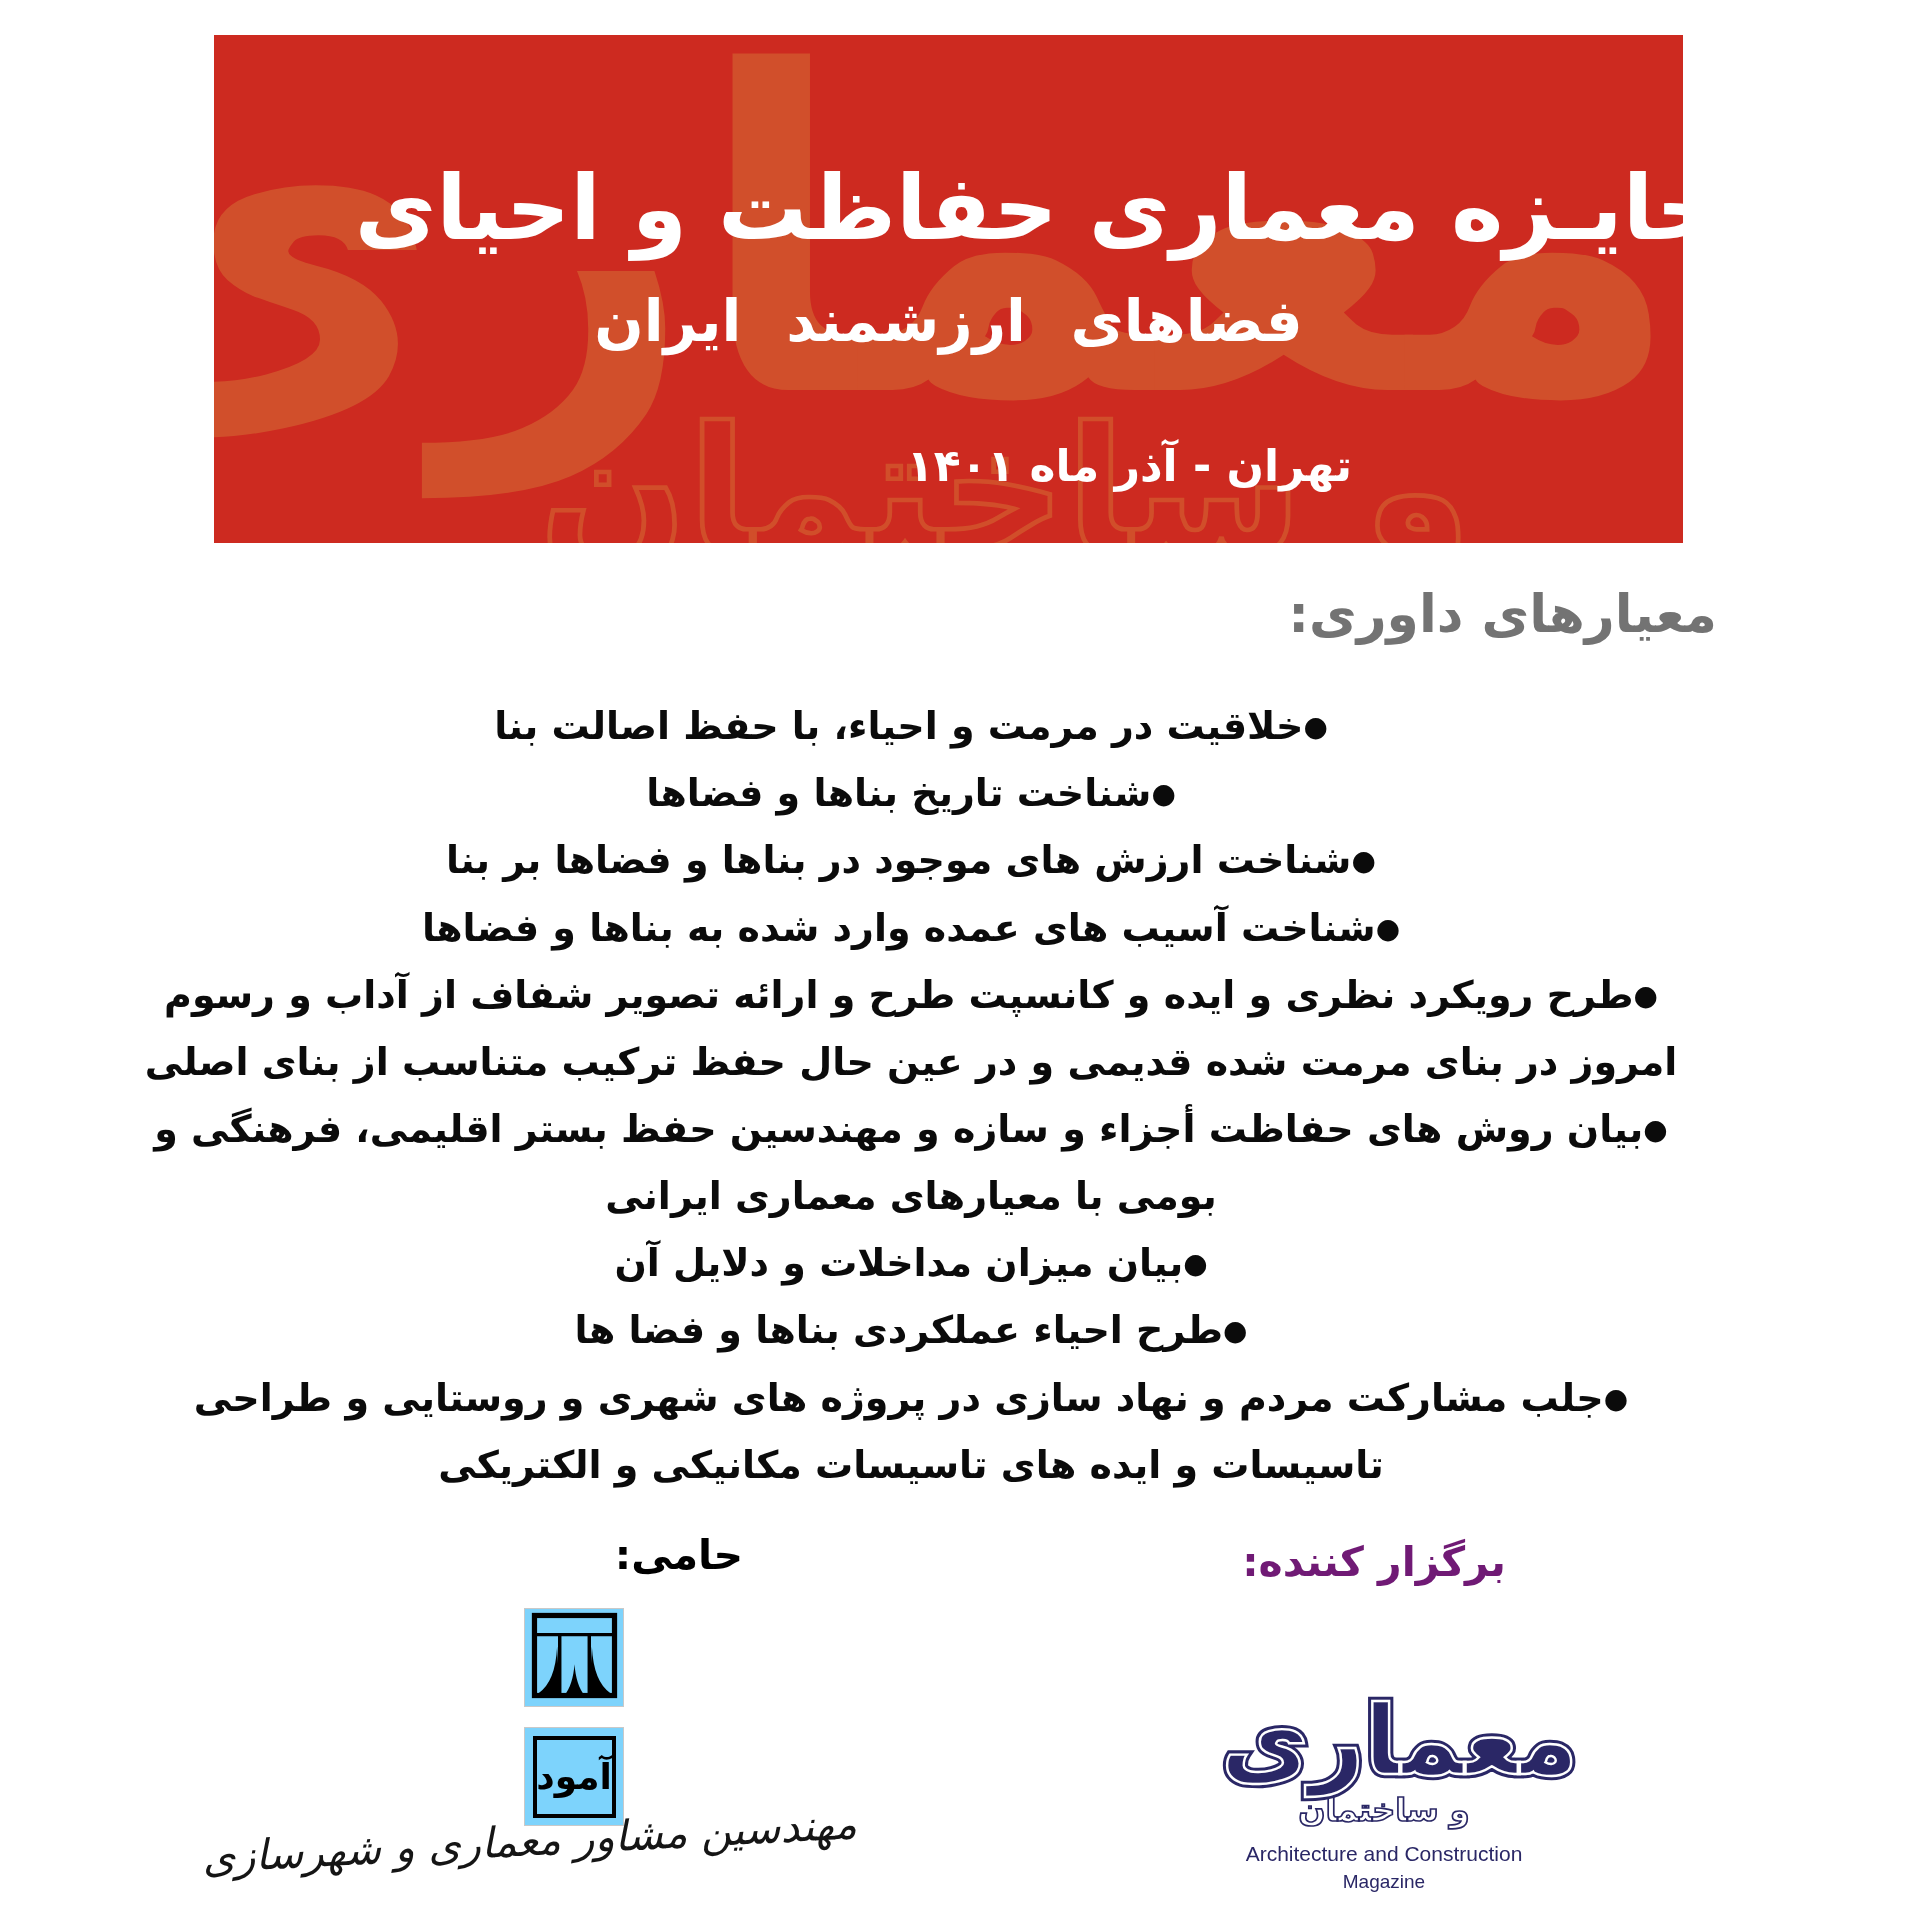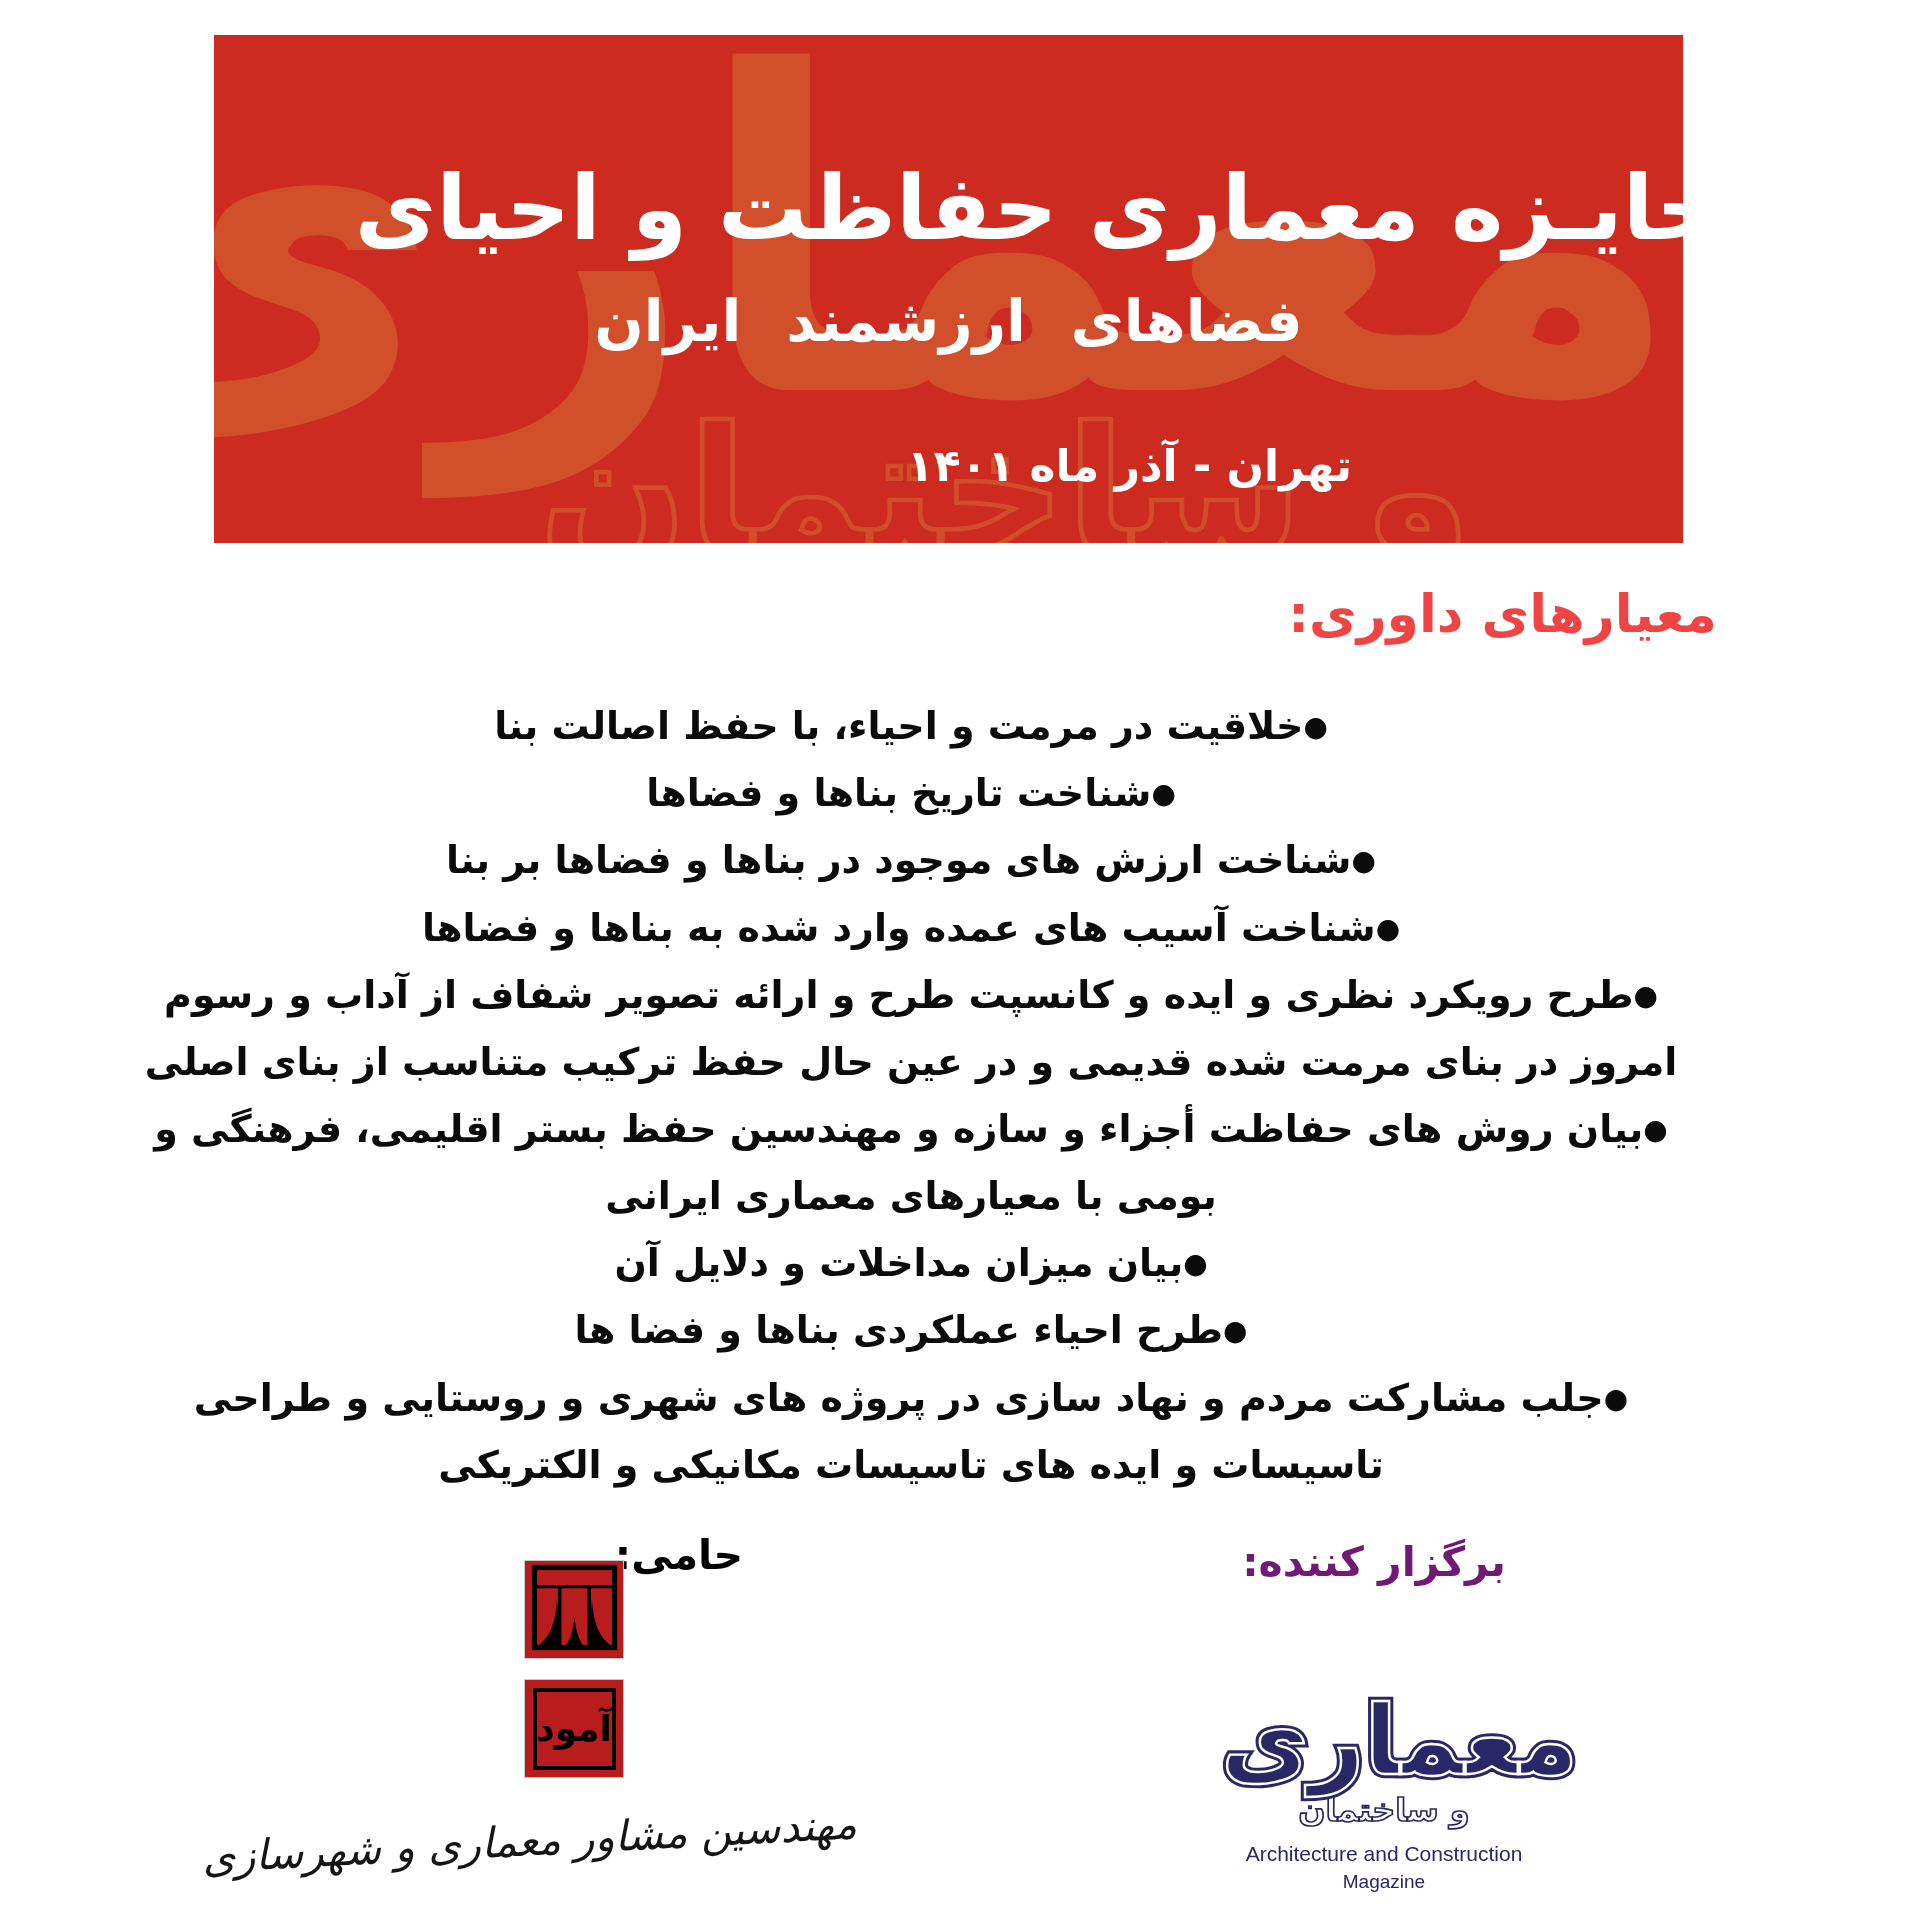--- a/index.html
+++ b/index.html
@@ -37,40 +37,40 @@
     word-spacing:24.5px;
   }
   .banner-date{
     position:absolute;left:362px;right:0;top:405px;text-align:center;
     font-size:44px;font-weight:bold;color:#ffffff;direction:rtl;white-space:nowrap;
   }
 
   
   .criteria-heading{
     position:absolute;right:211px;top:584px;direction:rtl;
-    font-size:52px;font-weight:bold;color:#ef4444;
+    font-size:52px;font-weight:bold;color:#737373;
   }
   .criteria-list{
     position:absolute;right:243px;left:137px;top:693px;direction:rtl;
     font-size:38px;font-weight:bold;line-height:67px;text-align:center;color:var(--ink);
   }
   .criteria-item .bullet{font-size:28px;vertical-align:2.8px;}
 
   
   .organizer-label{
     position:absolute;right:422px;top:1538px;direction:rtl;
     font-size:41px;font-weight:bold;color:#701a75;text-align:center;
   }
   .sponsor-label{
     position:absolute;right:1185px;top:1531px;direction:rtl;
     font-size:41px;font-weight:bold;color:#000;
   }
   .logo-box{
-    position:absolute;left:524px;width:100px;height:99px;background:#b91c1c;
-    border:0.9px solid #c9c9c9;display:flex;align-items:center;justify-content:center;
+    position:absolute;left:524px;width:100px;height:99px;background:#7dd3fc;
+    border:0.9px solid #c9c9c9;display:flex;align-items:center;justify-content:center;margin-top:48px;
   }
   .logo-arch{top:1560px;}
   .logo-amud{top:1679px;}
   .amud-inner{
     width:83px;height:82px;border:4.7px solid #000;display:flex;align-items:center;
     justify-content:center;font-size:36px;font-weight:bold;direction:rtl;color:#000;
   }
   .signature{
     position:absolute;left:330px;top:1813px;width:527px;direction:rtl;text-align:center;
     font-size:42px;font-style:italic;color:#151515;transform:rotate(-3deg);

